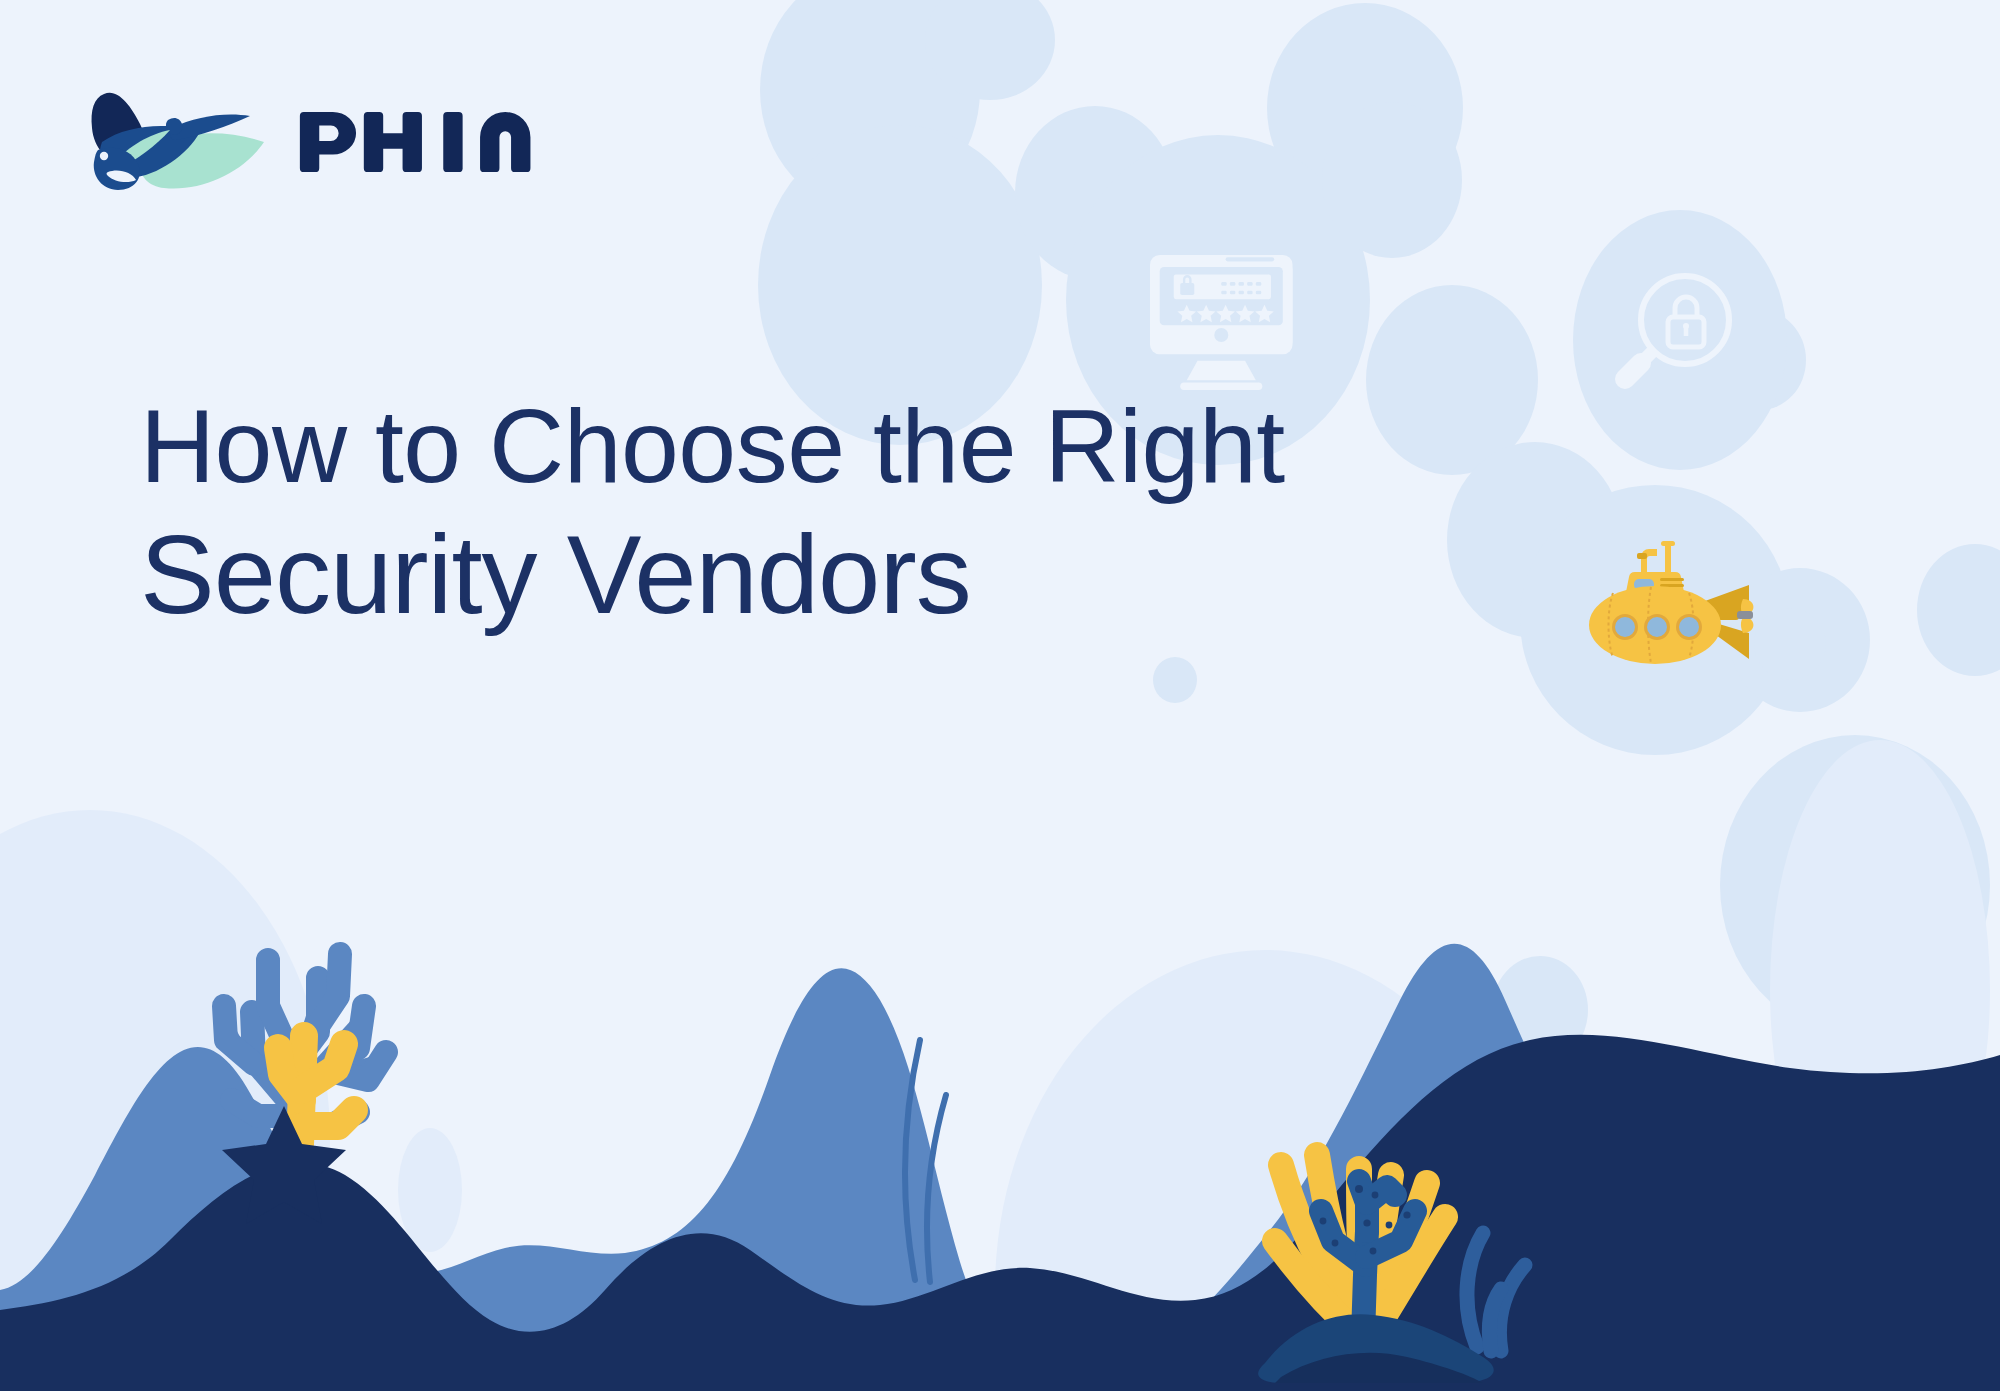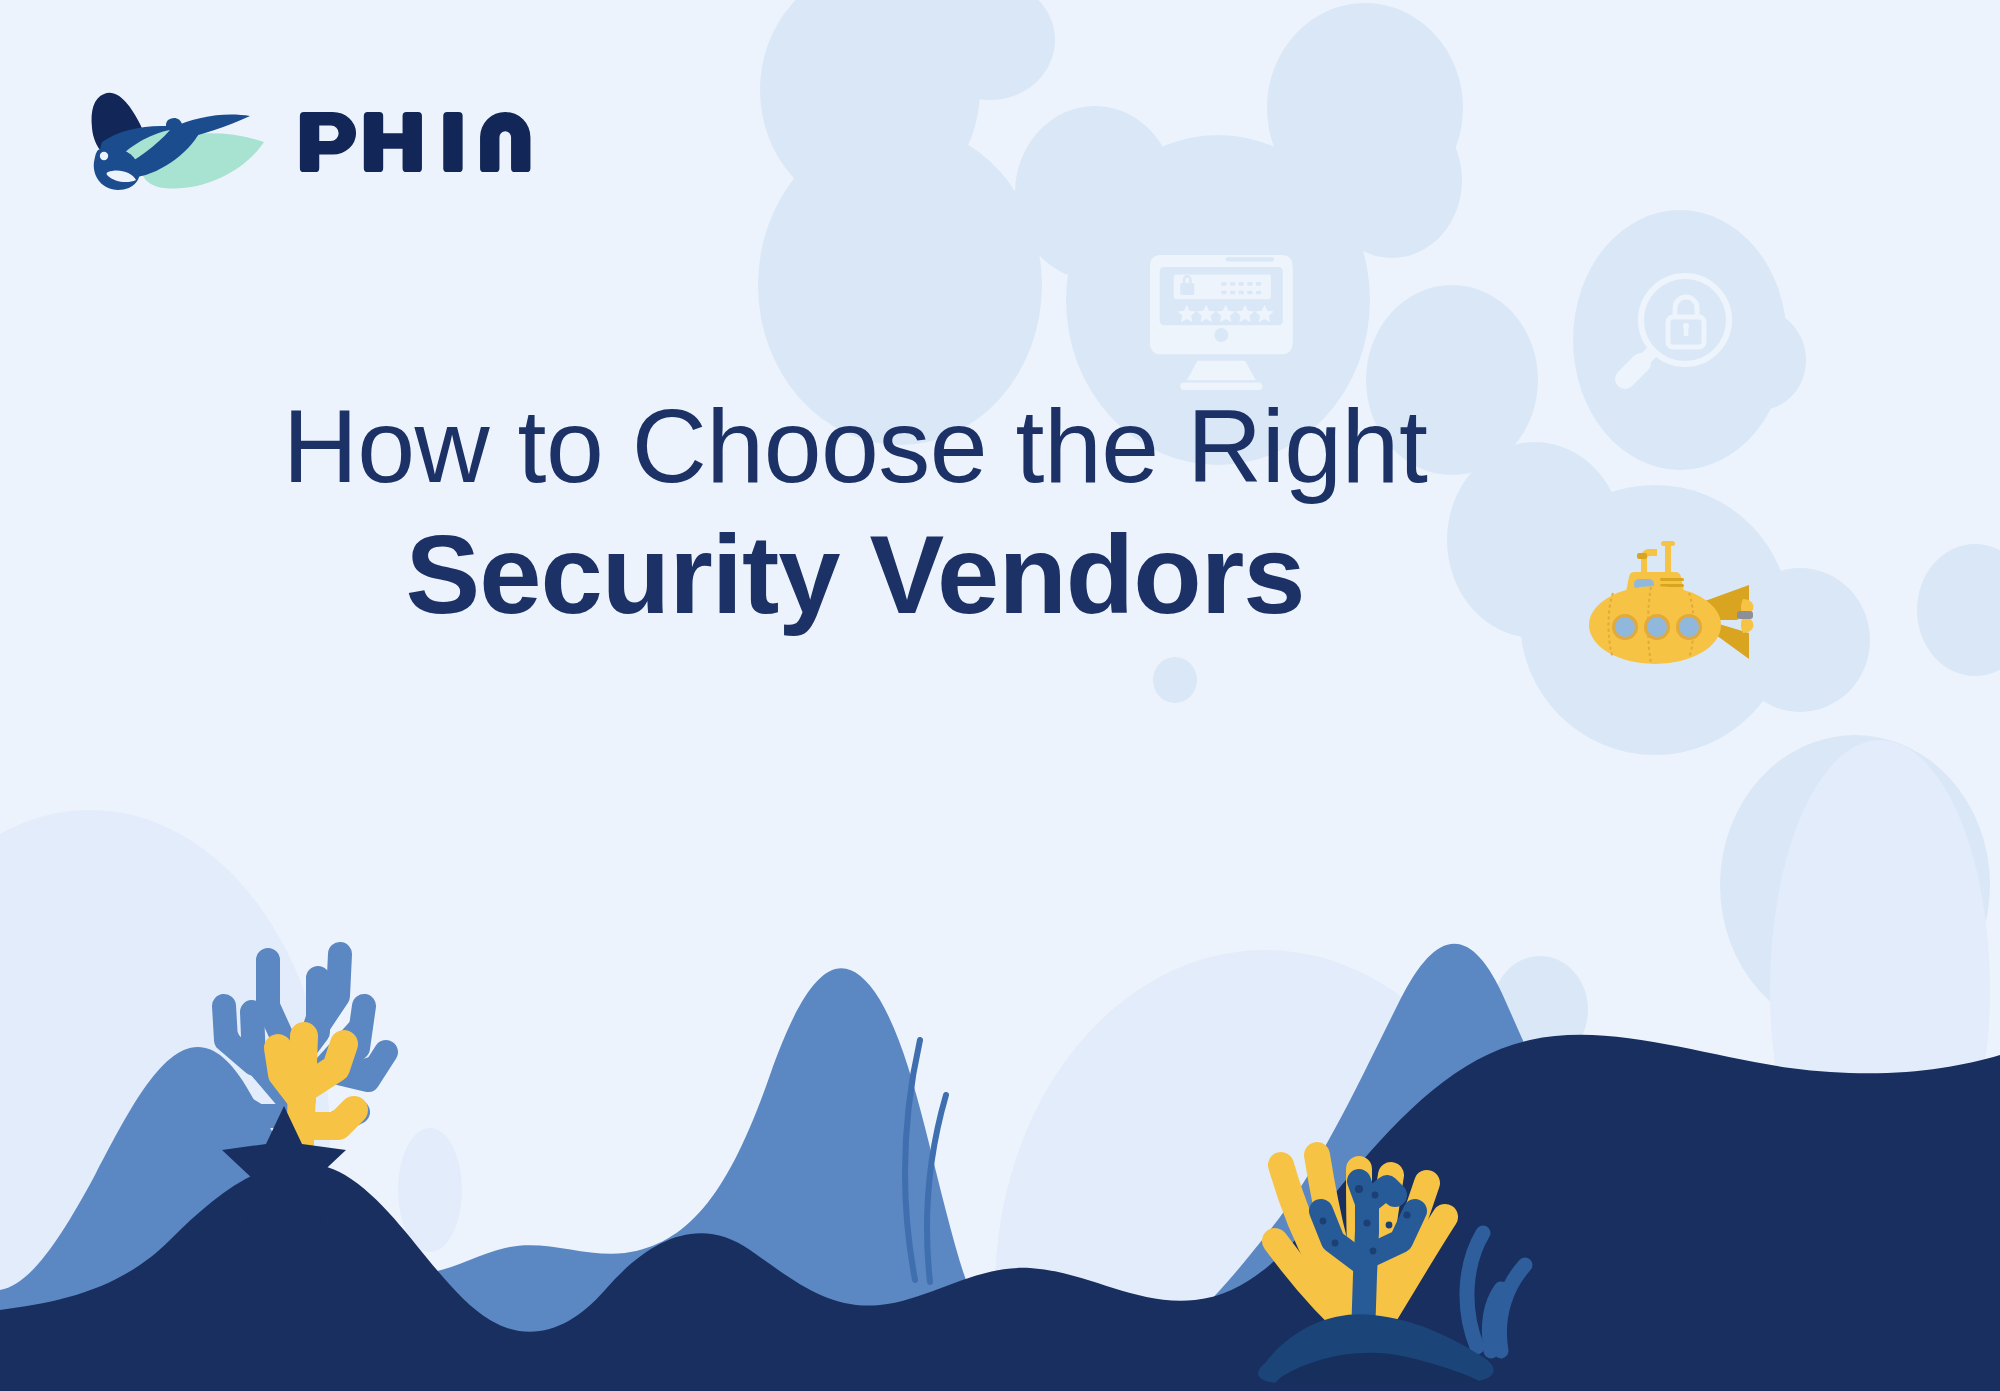--- a/index.html
+++ b/index.html
@@ -21,25 +21,24 @@
   }
   #logo-mark { width:190px; height:105px; flex:0 0 auto; }
   #logo-word { height:62px; width:auto; display:block; }
 
   
   #headline {
     position:absolute; left:140px; top:385px;
     width:1430px;
     color:#1C3165;
     letter-spacing:-0.5px;
-    text-align:center;
   }
   .hl-line { display:block; white-space:nowrap; }
   .hl-light { font-size:104px; font-weight:300; line-height:1.18; }
-  .hl-bold  { font-size:112px; font-weight:700; line-height:1.20; letter-spacing:-1px; }
+  .hl-bold  { font-size:112px; font-weight:400; line-height:1.20; letter-spacing:-1px; }
 
   
   #submarine { position:absolute; left:1577px; top:541px; width:190px; height:140px; }
 </style>
 </head>
 <body>
 
 <div id="stage">
 
   <div class="layer">

